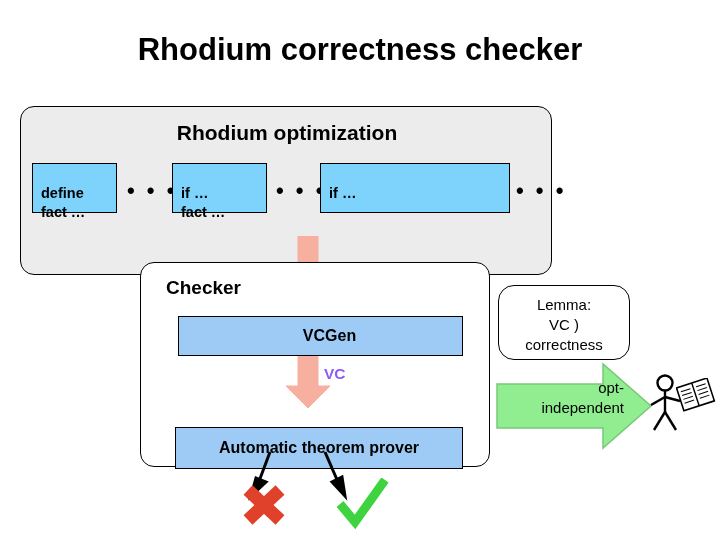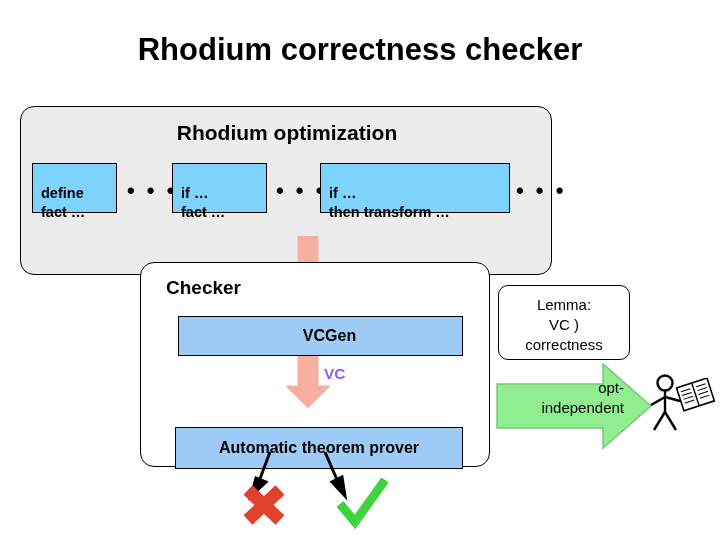--- a/index.html
+++ b/index.html
@@ -122,21 +122,21 @@
   }
 
   .lemma-box {
     position: absolute;
     left: 498px;
     top: 285px;
     width: 132px;
     height: 75px;
     background: #ffffff;
     border: 1px solid #000000;
-    border-radius: 10px;
+    border-radius: 16px;
     box-sizing: border-box;
     font-size: 15px;
     color: #000000;
     text-align: center;
     line-height: 20px;
     padding-top: 9px;
   }
   .opt-label {
     position: absolute;
     left: 508px;
@@ -197,21 +197,20 @@
   <div class="dots dots1">• • •</div>
 
   <div class="rule-box rule2">
     <div>if …</div>
     <div>fact …</div>
   </div>
   <div class="dots dots2">• • •</div>
 
   <div class="rule-box rule3">
     <div>if …</div>
-    <div>then transform …</div>
   </div>
   <div class="dots dots3">• • •</div>
 
   <svg class="pink-arrow" style="left:286px; top:236px;" width="54" height="86">
     <polygon points="12,0 32,0 32,58 44,58 22,82 0,58 12,58" fill="#f7b0a0" stroke="#f7b0a0" stroke-width="1"></polygon>
   </svg>
 
   <div class="checker-box"></div>
   <div class="checker-label">Checker</div>
 

